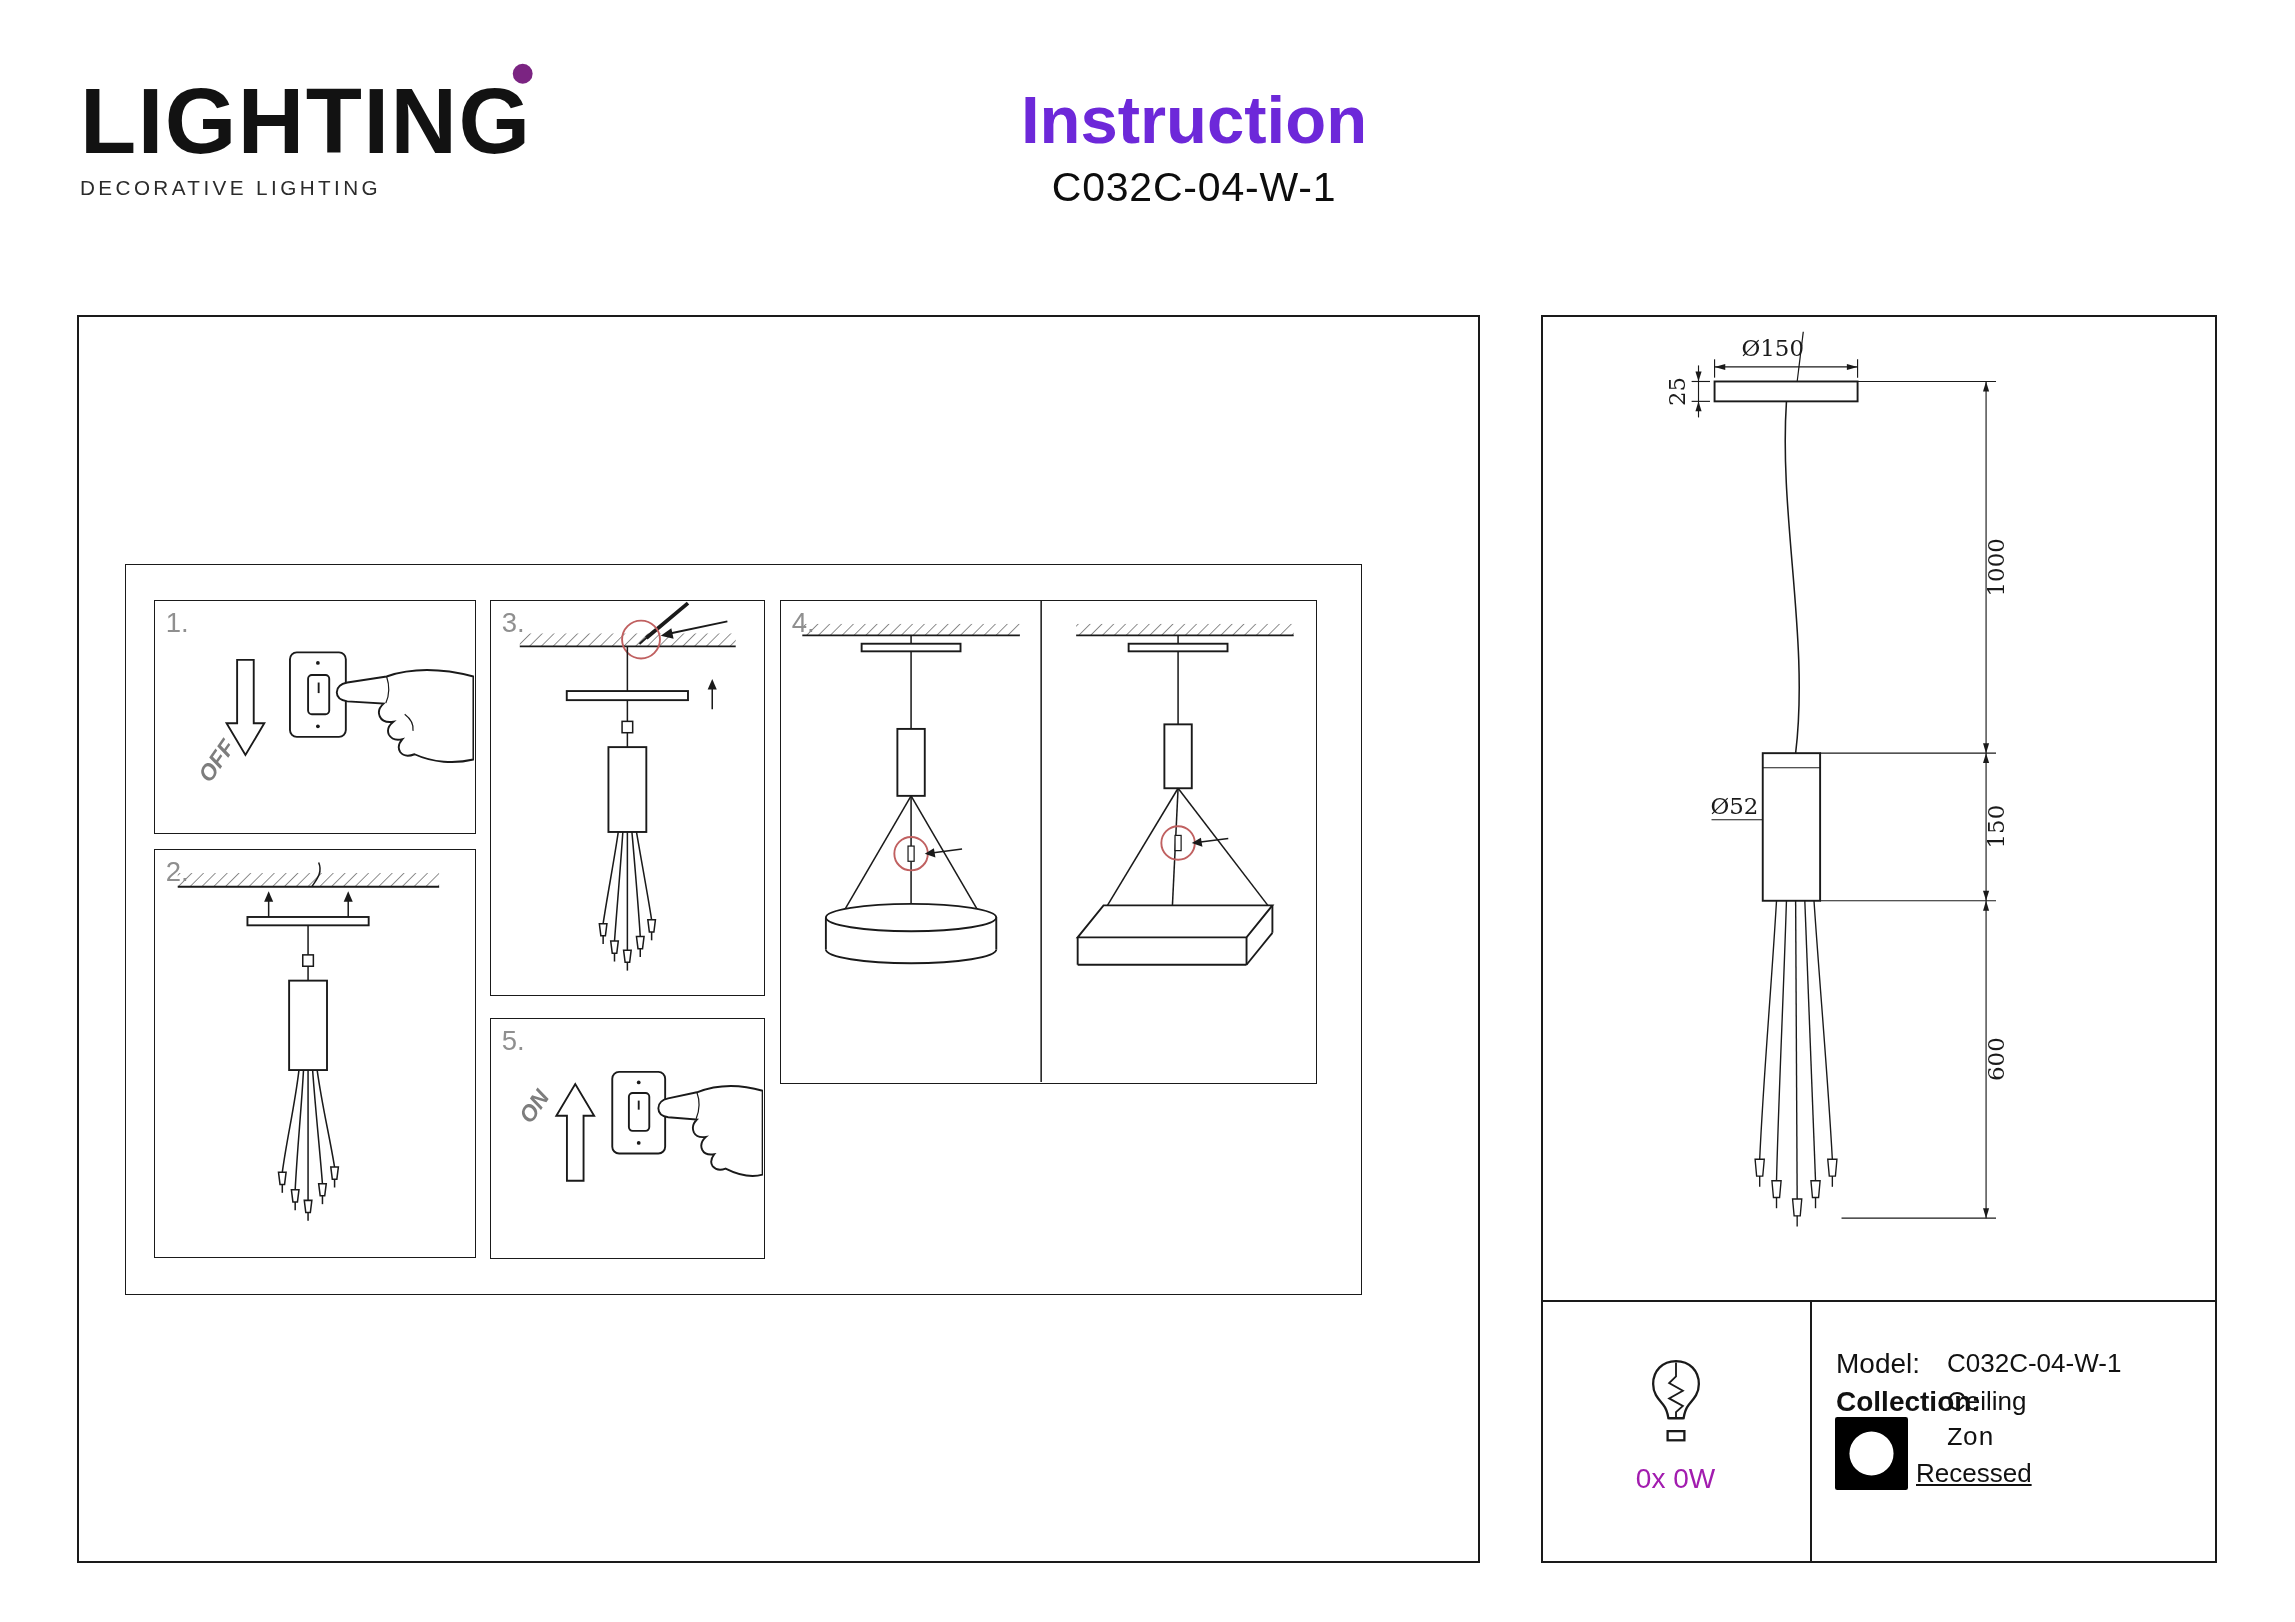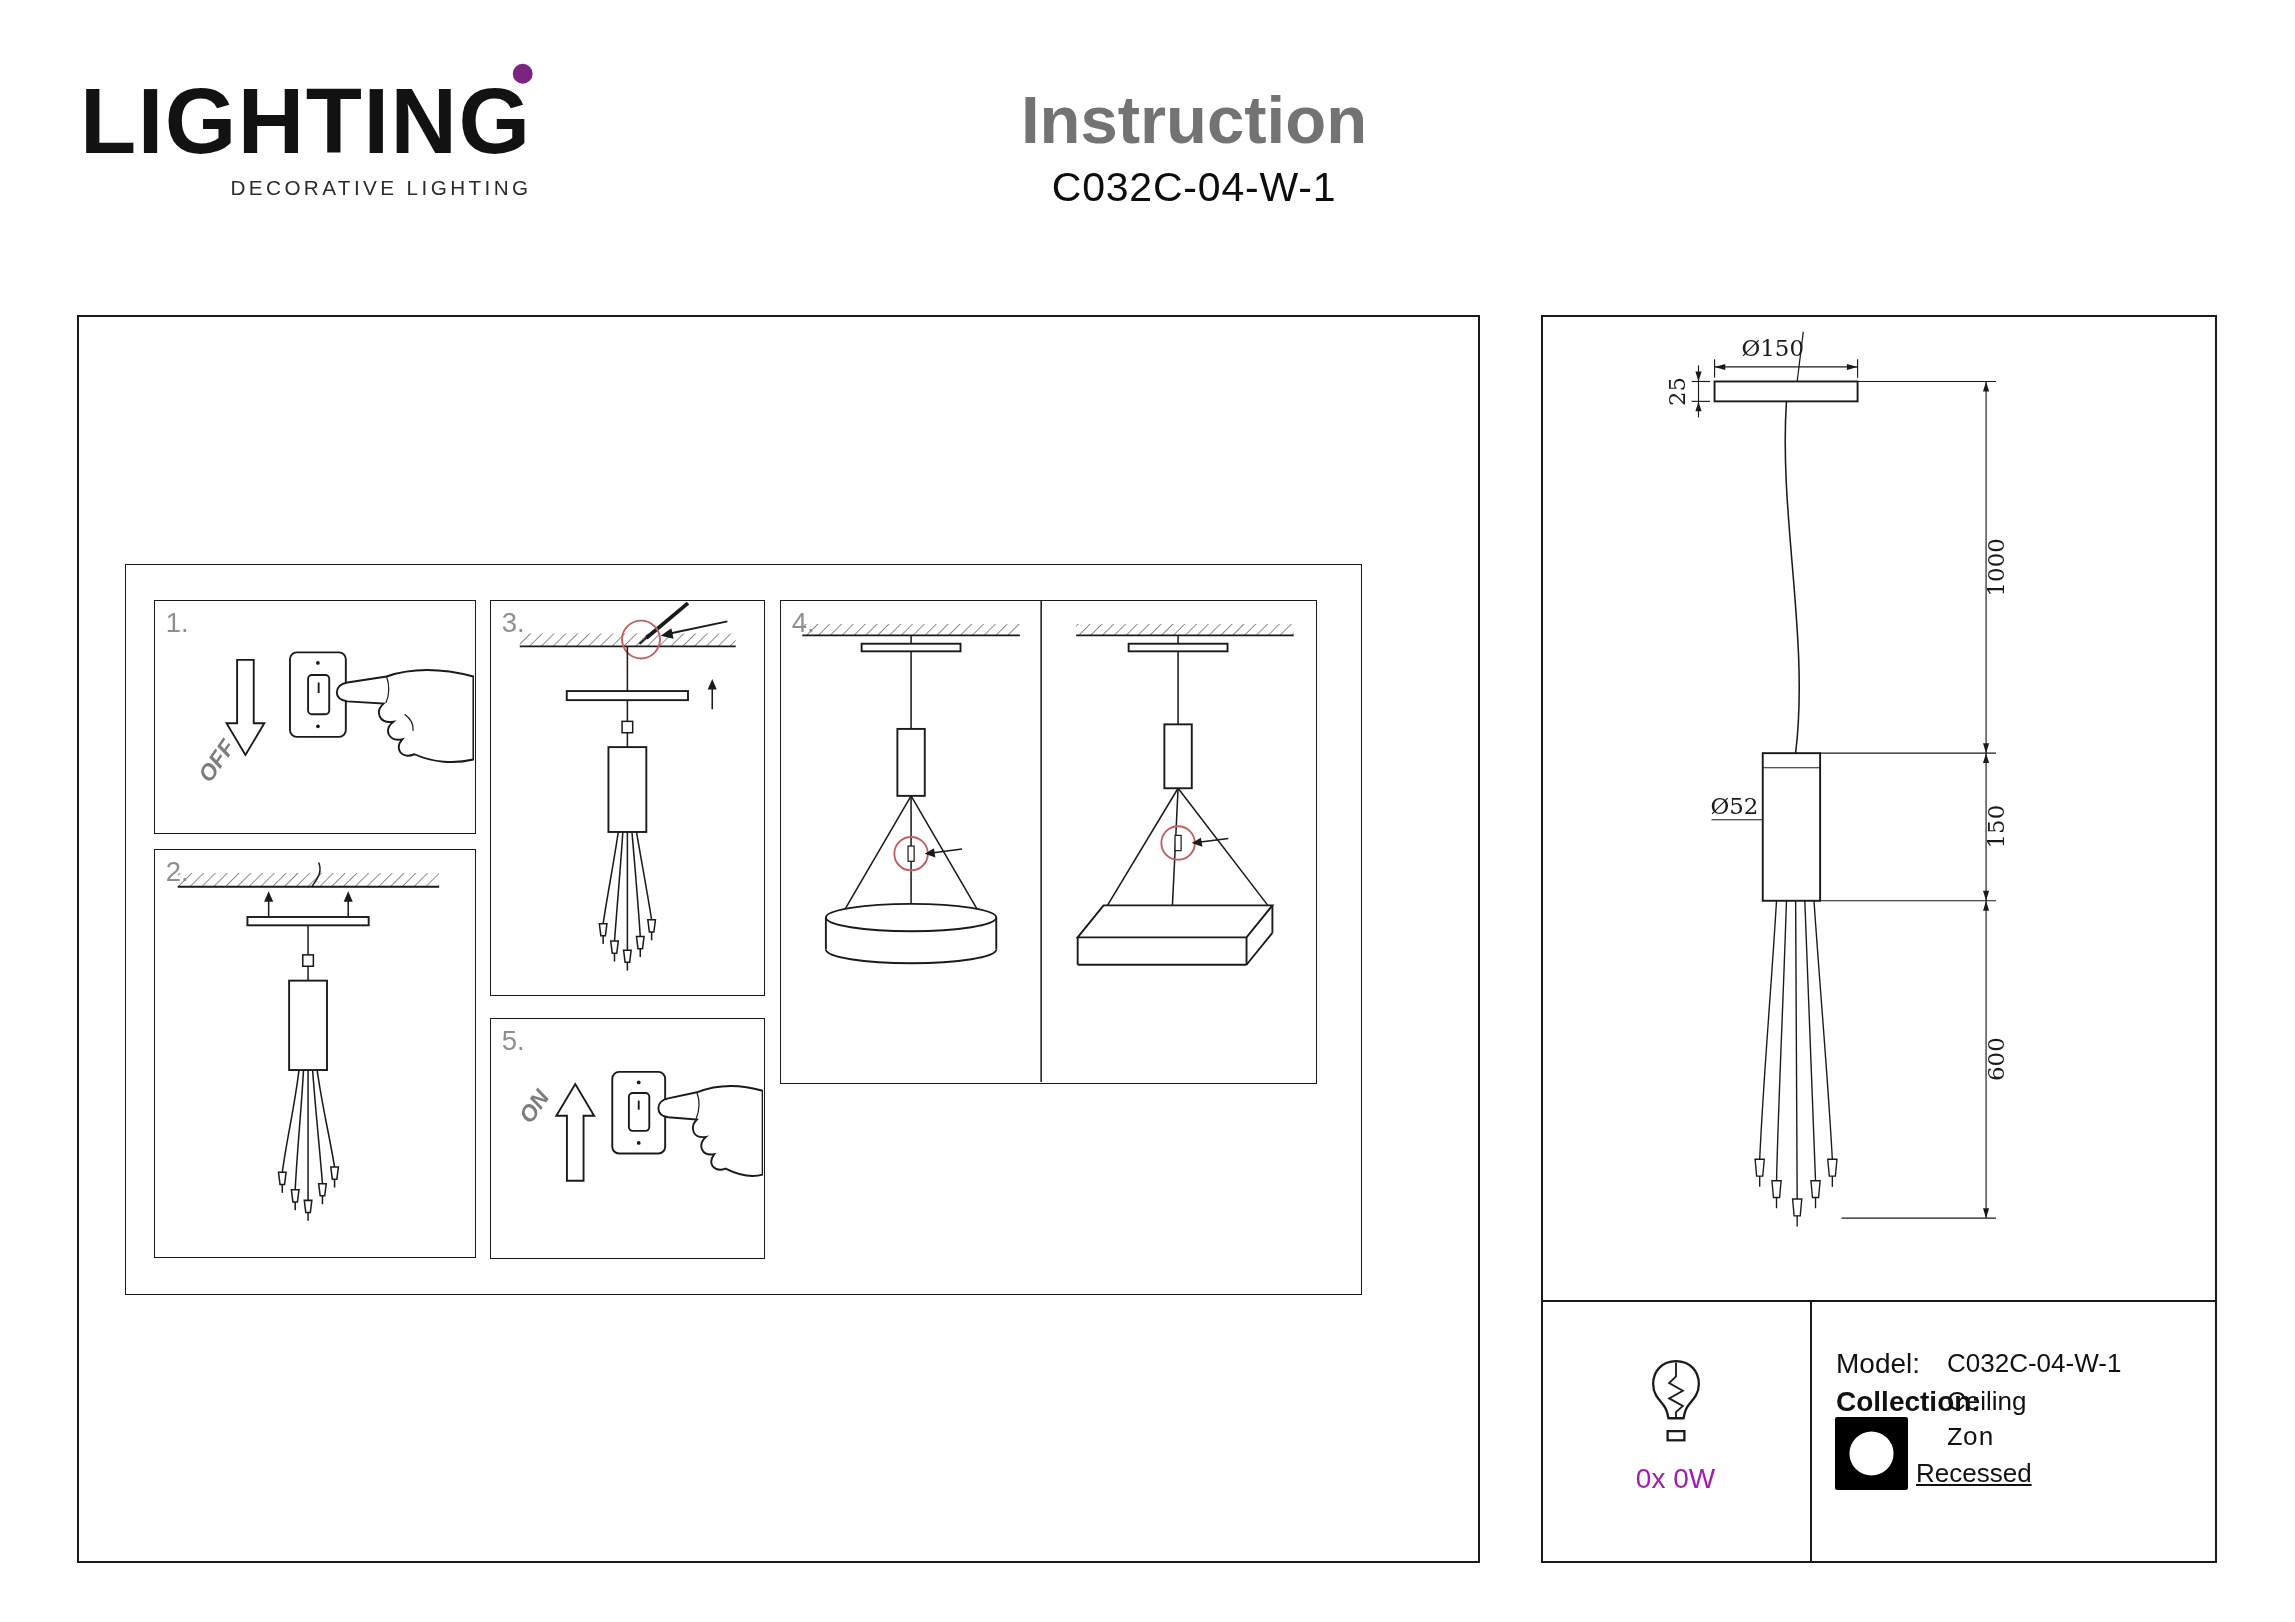--- a/index.html
+++ b/index.html
@@ -9,23 +9,23 @@
     font-family:"Liberation Sans", sans-serif; color:#1a1a1a;
   }
   .abs { position:absolute; }
   svg { display:block; }
 
   
   .logo { left:80px; top:75px; display:inline-block; }
   .brand-row { position:relative; display:inline-block; }
   .brand { font-size:92px; font-weight:700; letter-spacing:1.5px; color:#121212; line-height:1; }
   .brand-dot-svg { position:absolute; right:-1.5px; top:-12.2px; }
-  .brand-sub { text-align:right; font-size:20.7px; letter-spacing:3.4px; color:#2b2b2b; margin-top:9.2px; }
+  .brand-sub { font-size:20.7px; letter-spacing:3.4px; color:#2b2b2b; margin-top:9.2px; }
   .title-block { left:888px; top:83px; width:612px; text-align:center; }
-  .title { font-size:67px; font-weight:700; color:#737373; line-height:1.1; }
+  .title { font-size:67px; font-weight:700; color:#6d28d9; line-height:1.1; }
   .subtitle { font-size:41px; font-weight:400; color:#0d0d0d; margin-top:7.7px; letter-spacing:0.8px; }
 
   
   .frame3 { border:2.3px solid #1a1a1a; background:#fff; }
   .frame2 { border:1.5px solid #1a1a1a; background:#fff; }
 
   .step-num {
     position:absolute; left:10.7px; top:6.1px;
     font-size:27.5px; color:#8f8f8f; font-weight:400;
   }

